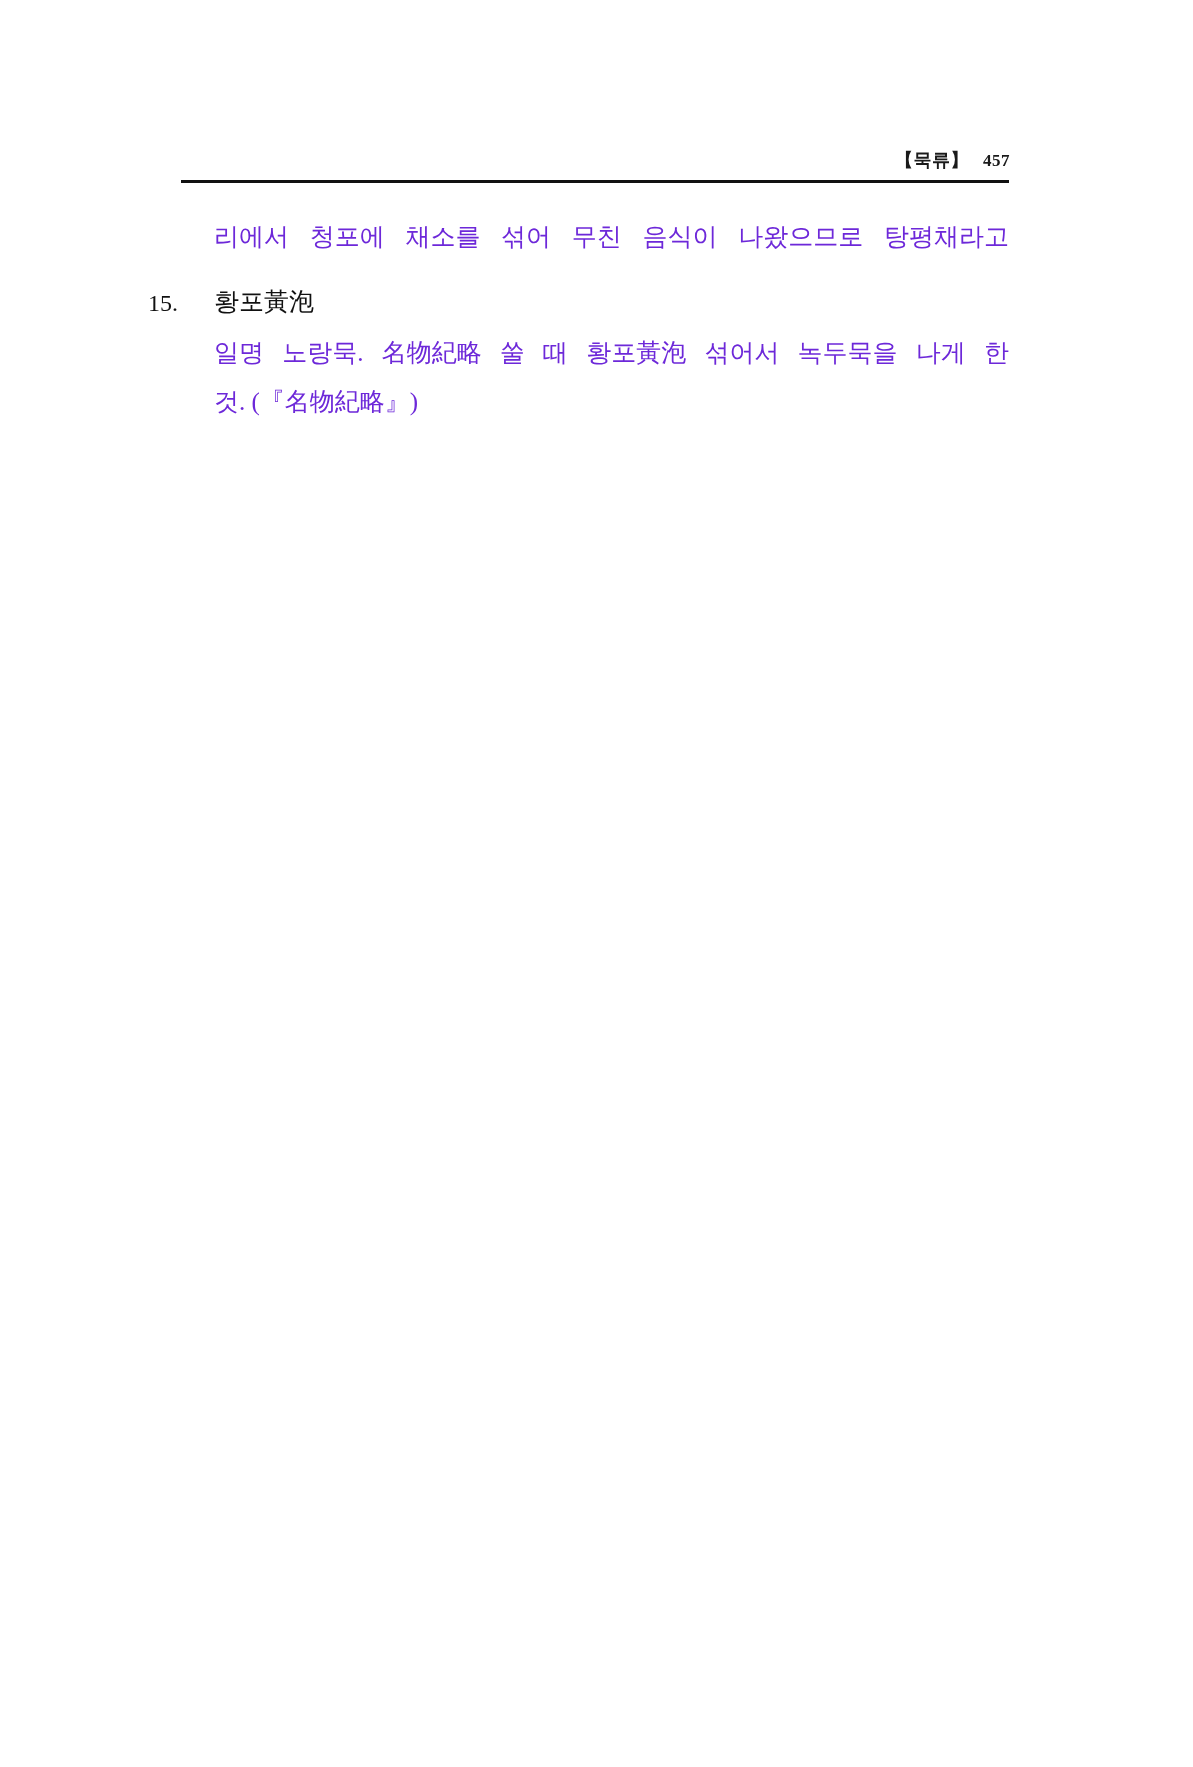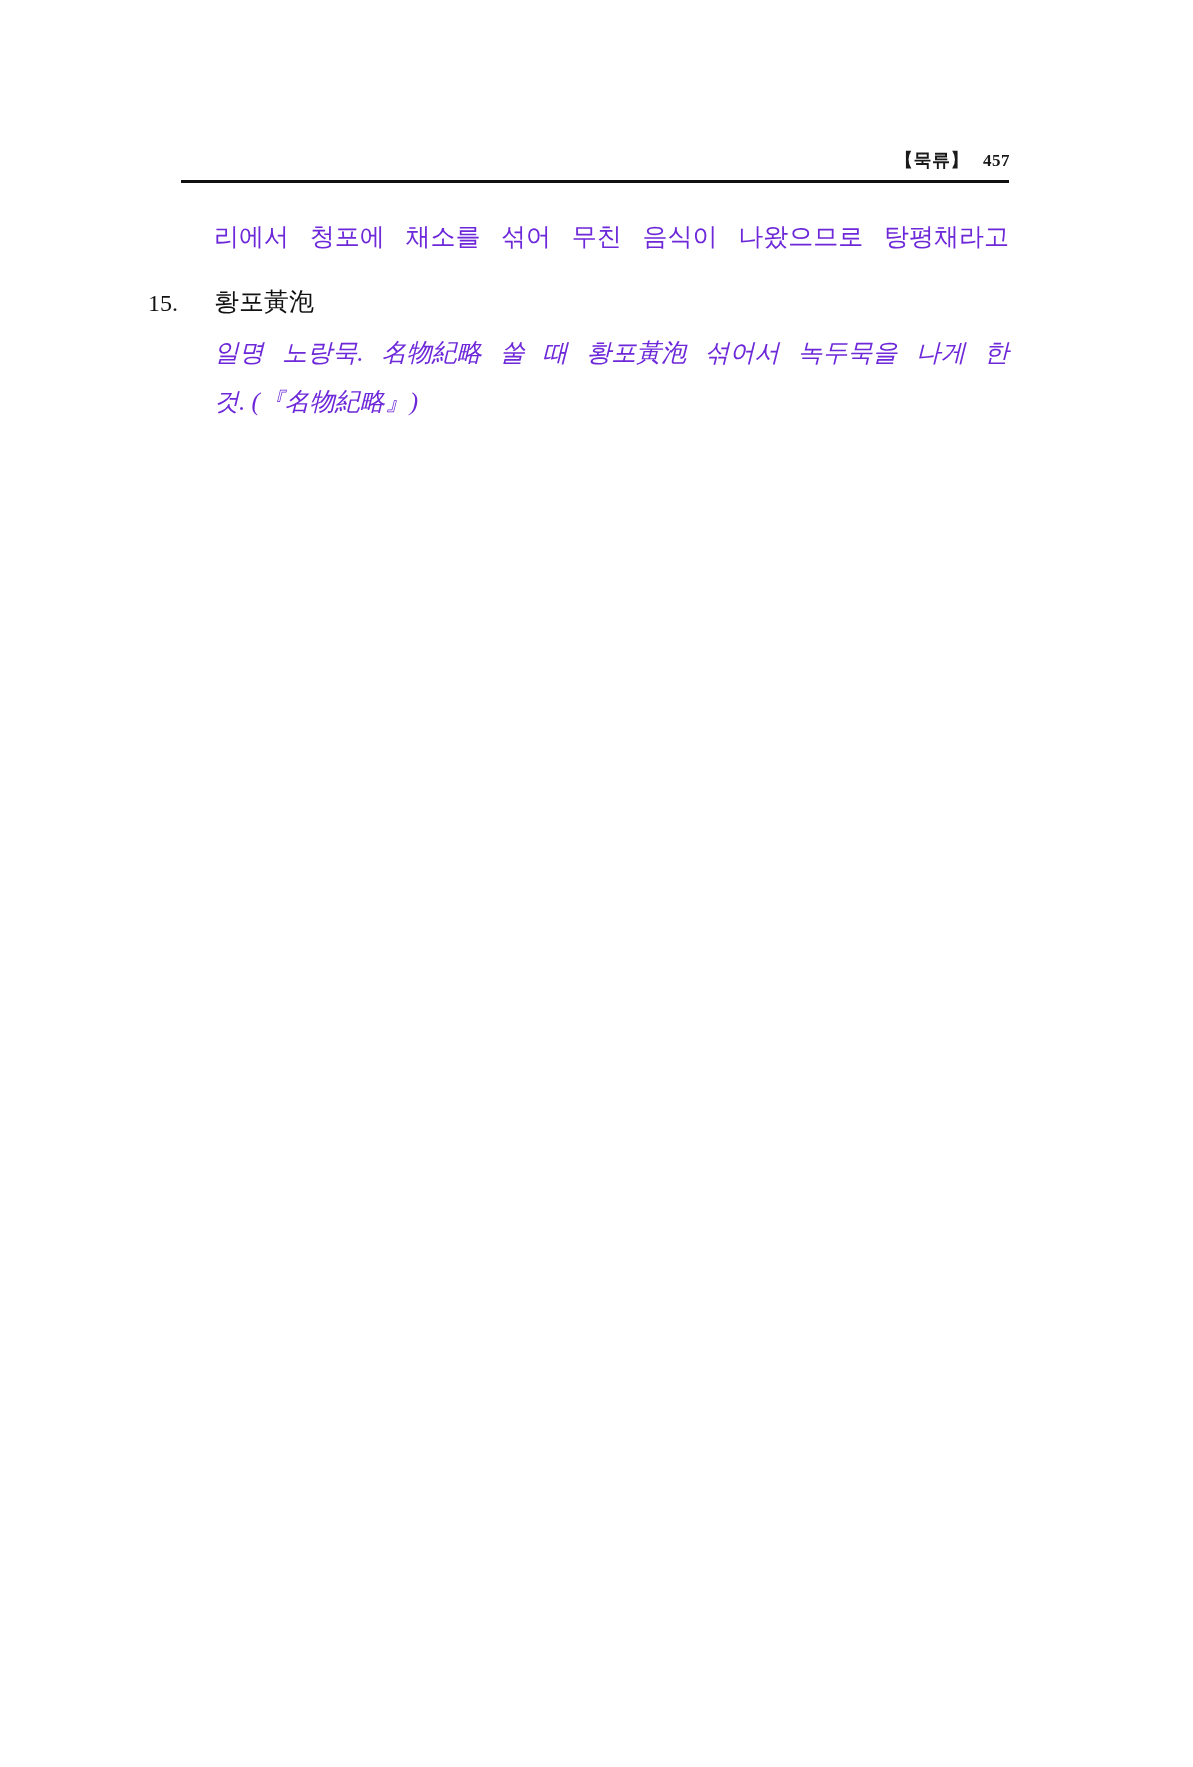--- a/index.html
+++ b/index.html
@@ -102,21 +102,20 @@
   }
   .item-title {
     font-size: 25px;
     line-height: 49px;
     padding-left: 33px;
     font-weight: 400;
     font-family: Liberation Mono, monospace;
   }
   .item-body {
     margin-top: 0px;
-    font-style: italic;
   }
 </style>
 </head>
 <body>
 
 <div class="page">
 
   <div class="header">
     <span class="chapter">【묵류】</span>
     <span class="folio">457</span>

